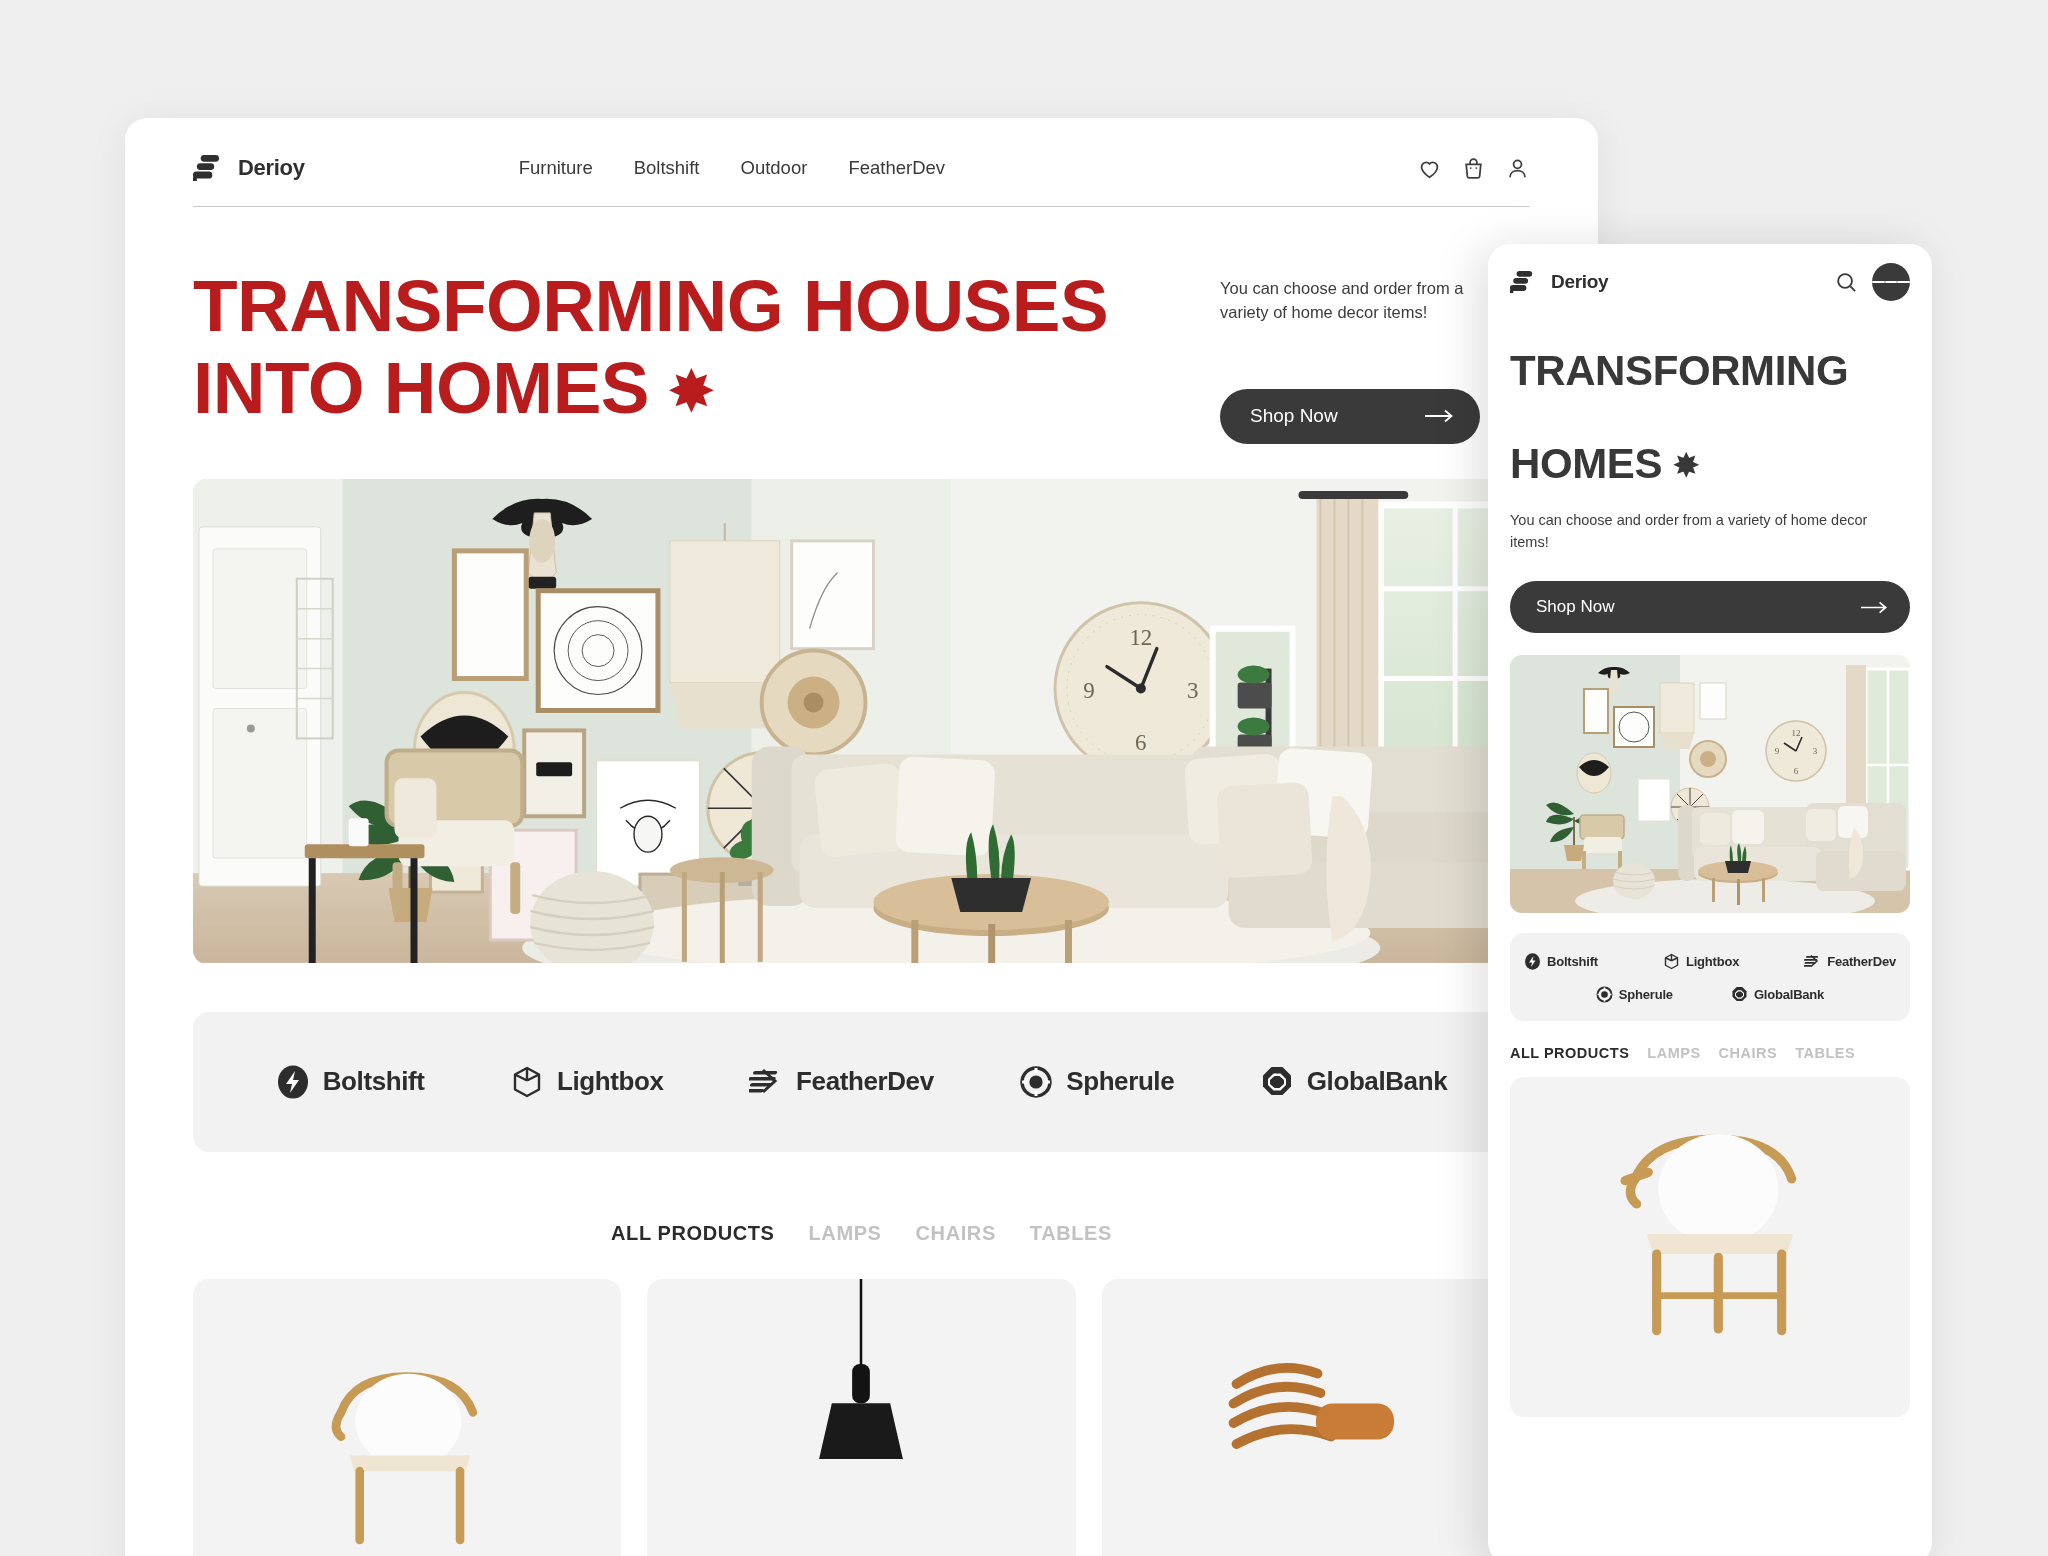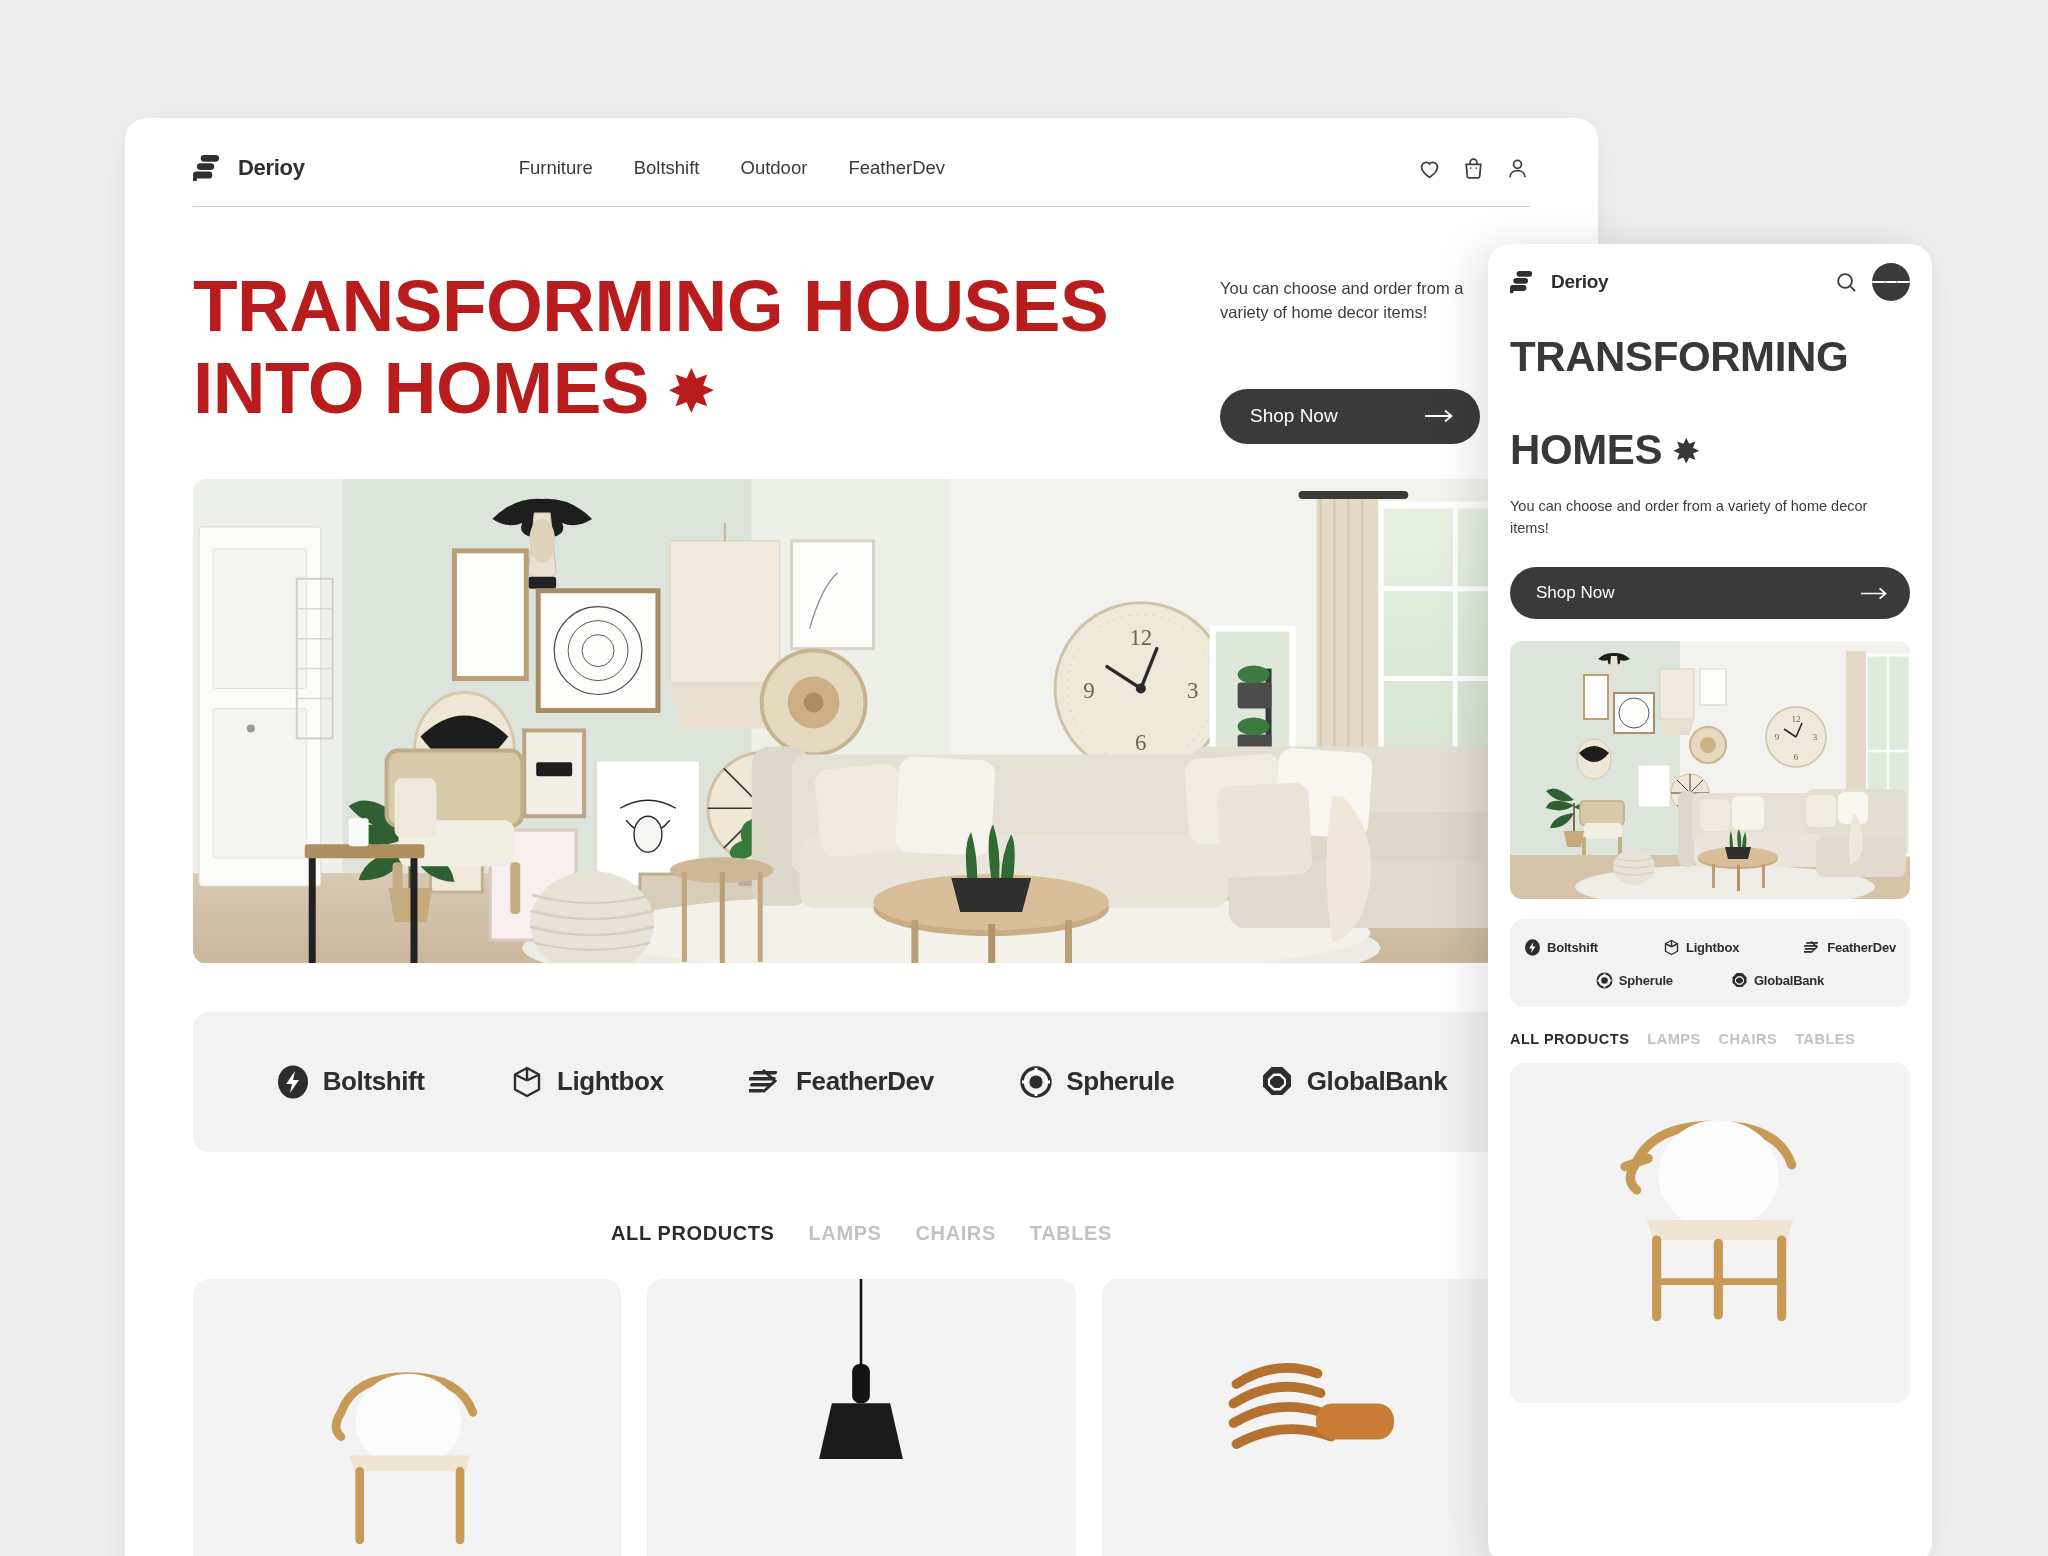--- a/index.html
+++ b/index.html
@@ -152,21 +152,21 @@
   .m-burger{
     width:38px; height:38px; border-radius:50%;
     background:#3a3a3a;
     display:flex; align-items:center; justify-content:center;
     border:none; cursor:pointer;
   }
   .m-burger span{
     display:block; width:17px; height:2px; background:#fff; margin:2.2px 0; border-radius:1px;
   }
   .m-title{
-    margin-top:14px;
+    margin-top:28px;
     font-size:42px; line-height:1.11; font-weight:700; letter-spacing:-0.4px;
     color:#383838; text-transform:uppercase;
   }
   .m-star{ font-size:31px; display:inline-block; vertical-align:0.08em; }
   .m-sub{
     margin-top:22px;
     font-size:14.5px; line-height:1.5; color:#3c3c3c;
   }
   .m-cta{
     margin-top:28px;

